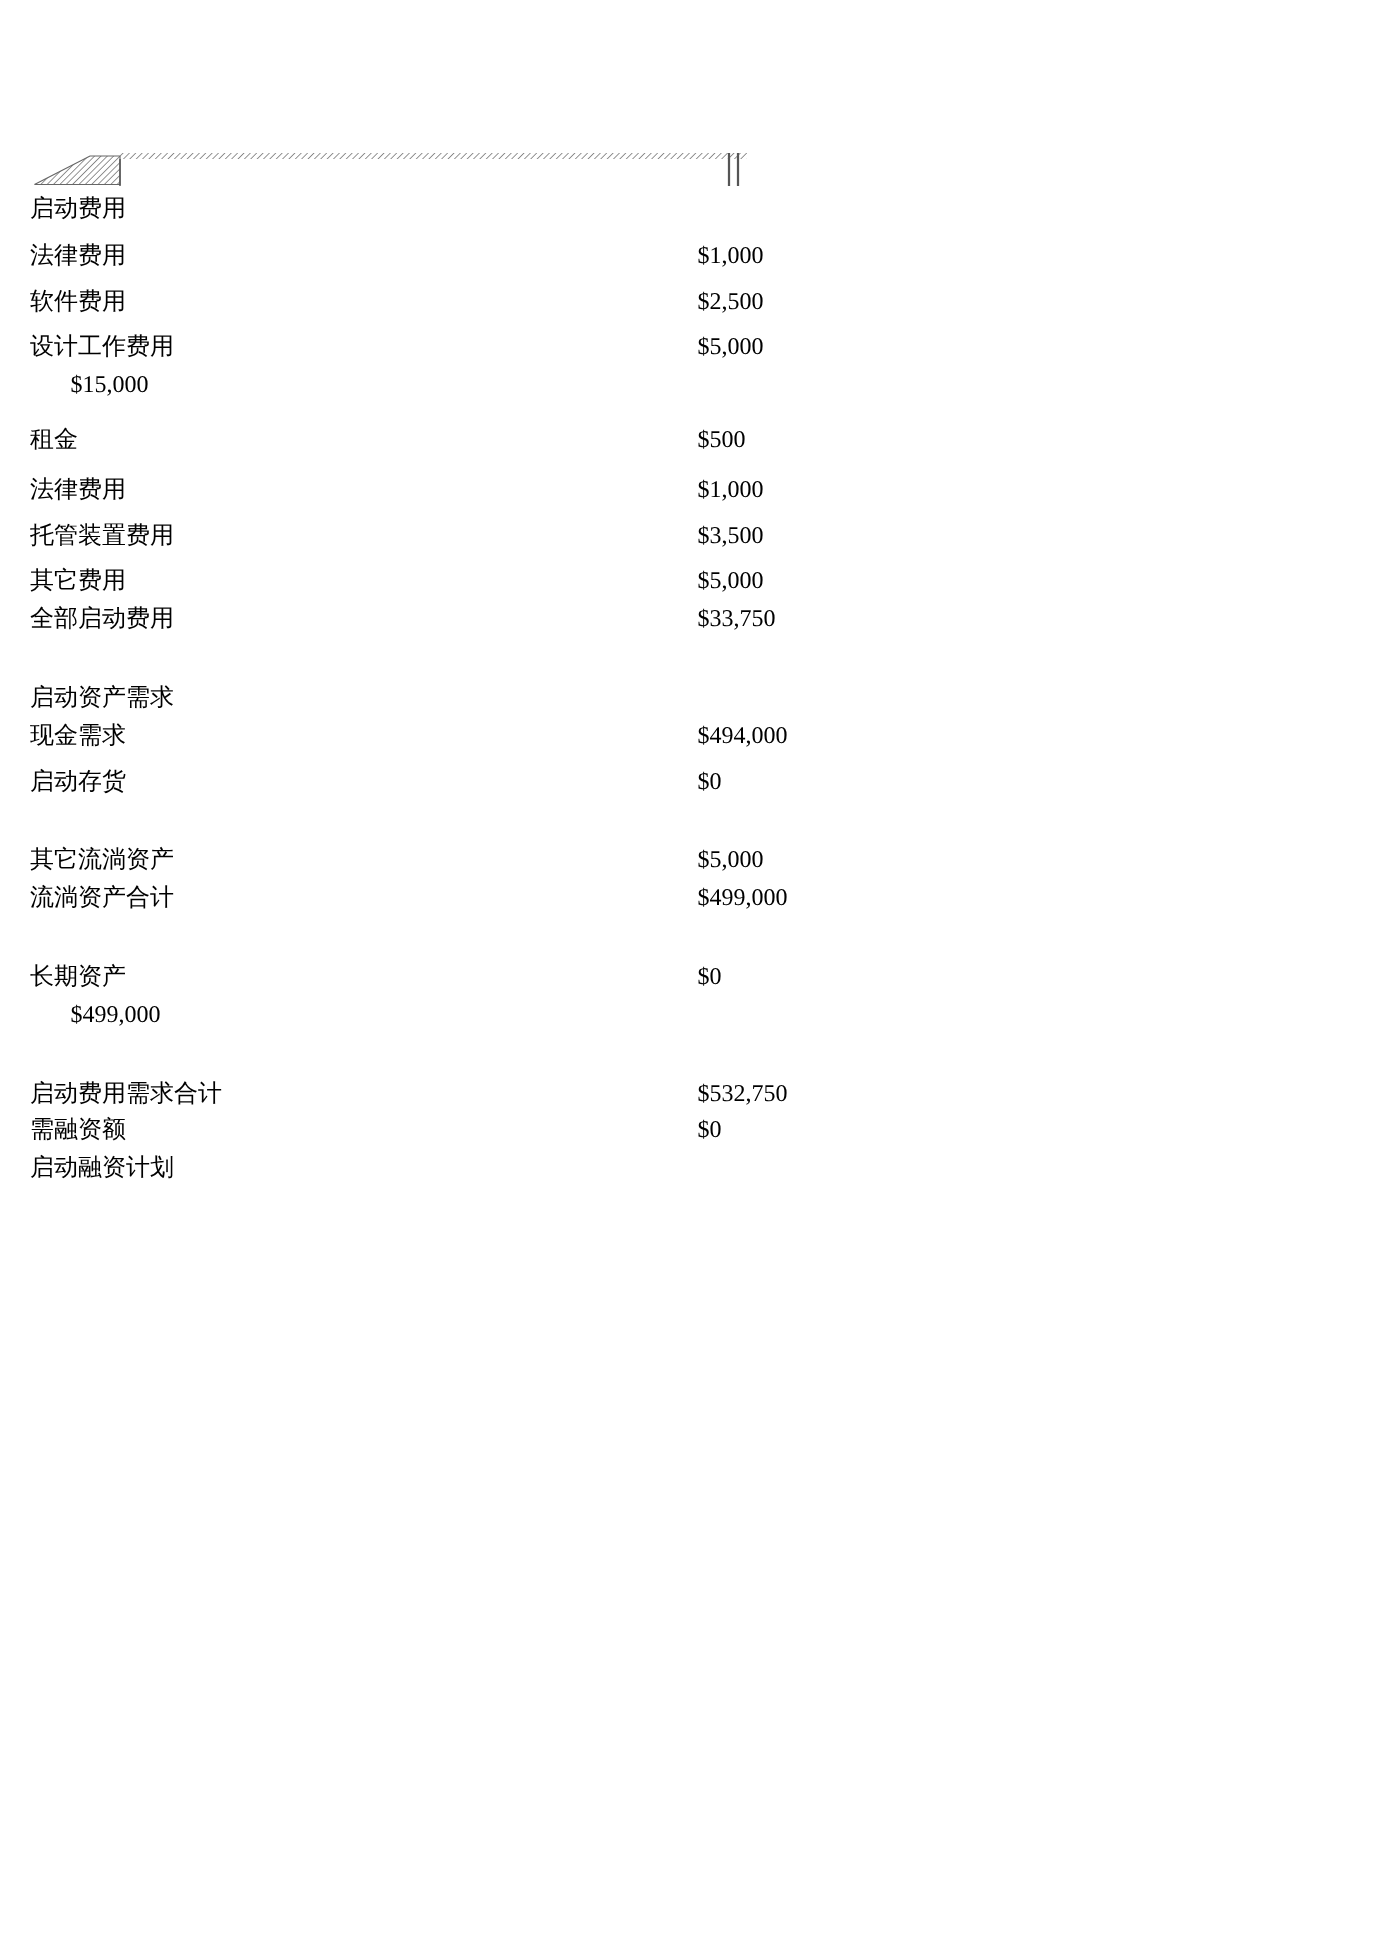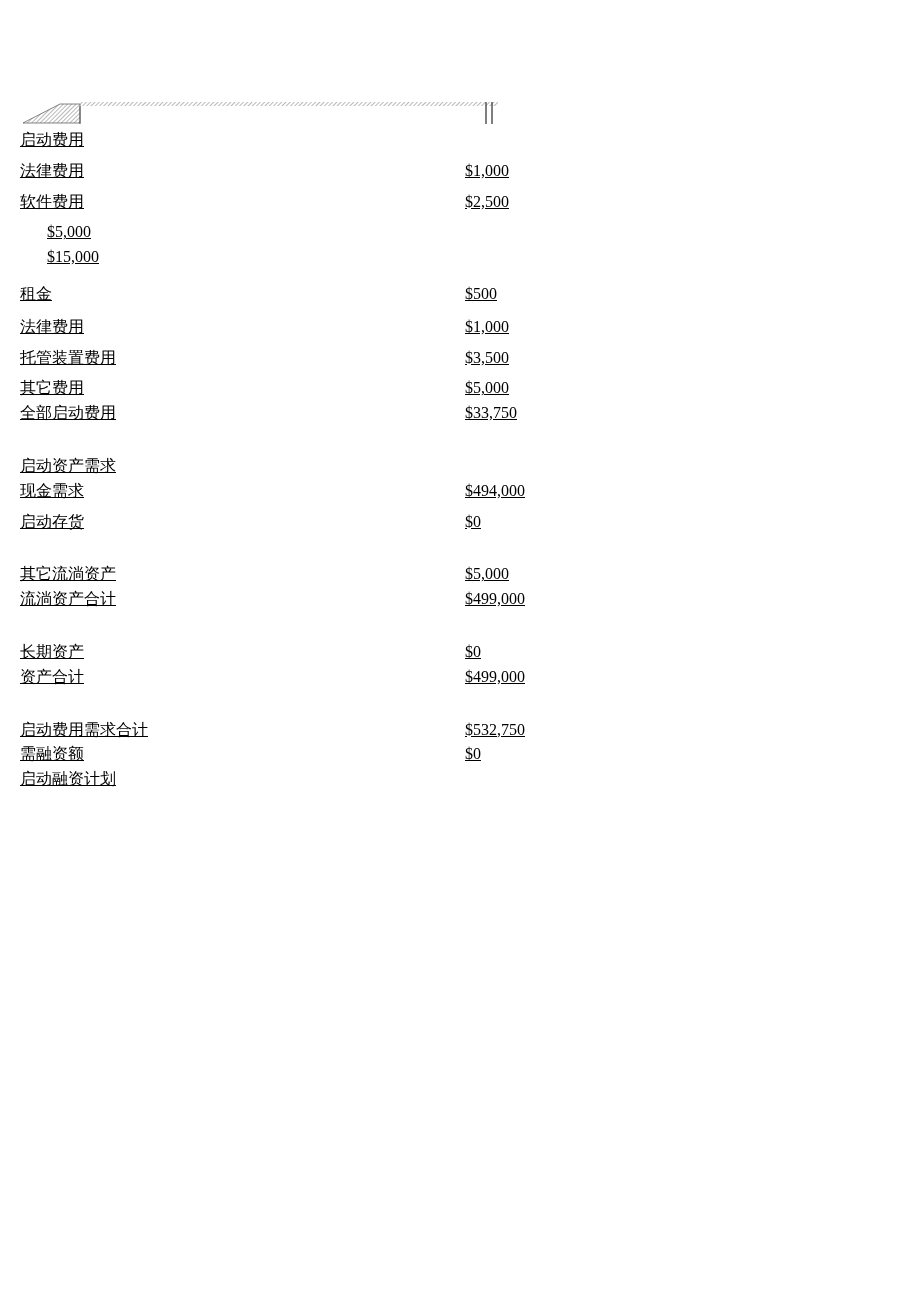--- a/index.html
+++ b/index.html
@@ -27,21 +27,20 @@
       height: 26px;
       width: 100%;
       margin-bottom: 2px;
     }
     .tab-bar svg {
       display: block;
     }
     .row {
       display: flex;
       line-height: 1.55;
-      text-decoration: underline;
     }
     .label {
       width: 418px;
       flex-shrink: 0;
     }
     .value {
       flex: 1;
       margin-left: 27px;
     }
     .gap-small {
@@ -82,20 +81,21 @@
     <span class="label">法律费用</span>
     <span class="value">$1,000</span>
   </div>
   <div class="gap-small"></div>
   <div class="row">
     <span class="label">软件费用</span>
     <span class="value">$2,500</span>
   </div>
   <div class="gap-small"></div>
   <div class="row">
+    <span class="label">设计工作费用</span>
     <span class="value">$5,000</span>
   </div>
   <div class="row">
     <span class="value">$15,000</span>
   </div>
   <div class="gap-small"></div>
   <div class="gap-small"></div>
   <div class="row">
     <span class="label">租金</span>
     <span class="value">$500</span>
@@ -146,21 +146,20 @@
     <span class="value">$499,000</span>
   </div>
 
   <div class="gap-large"></div>
 
   <div class="row">
     <span class="label">长期资产</span>
     <span class="value">$0</span>
   </div>
   <div class="row">
-    <span class="label">资产合计</span>
     <span class="value">$499,000</span>
   </div>
 
   <div class="gap-large"></div>
 
   <div class="row">
     <span class="label">启动费用需求合计</span>
     <span class="value">$532,750</span>
   </div>
   <div class="row">

